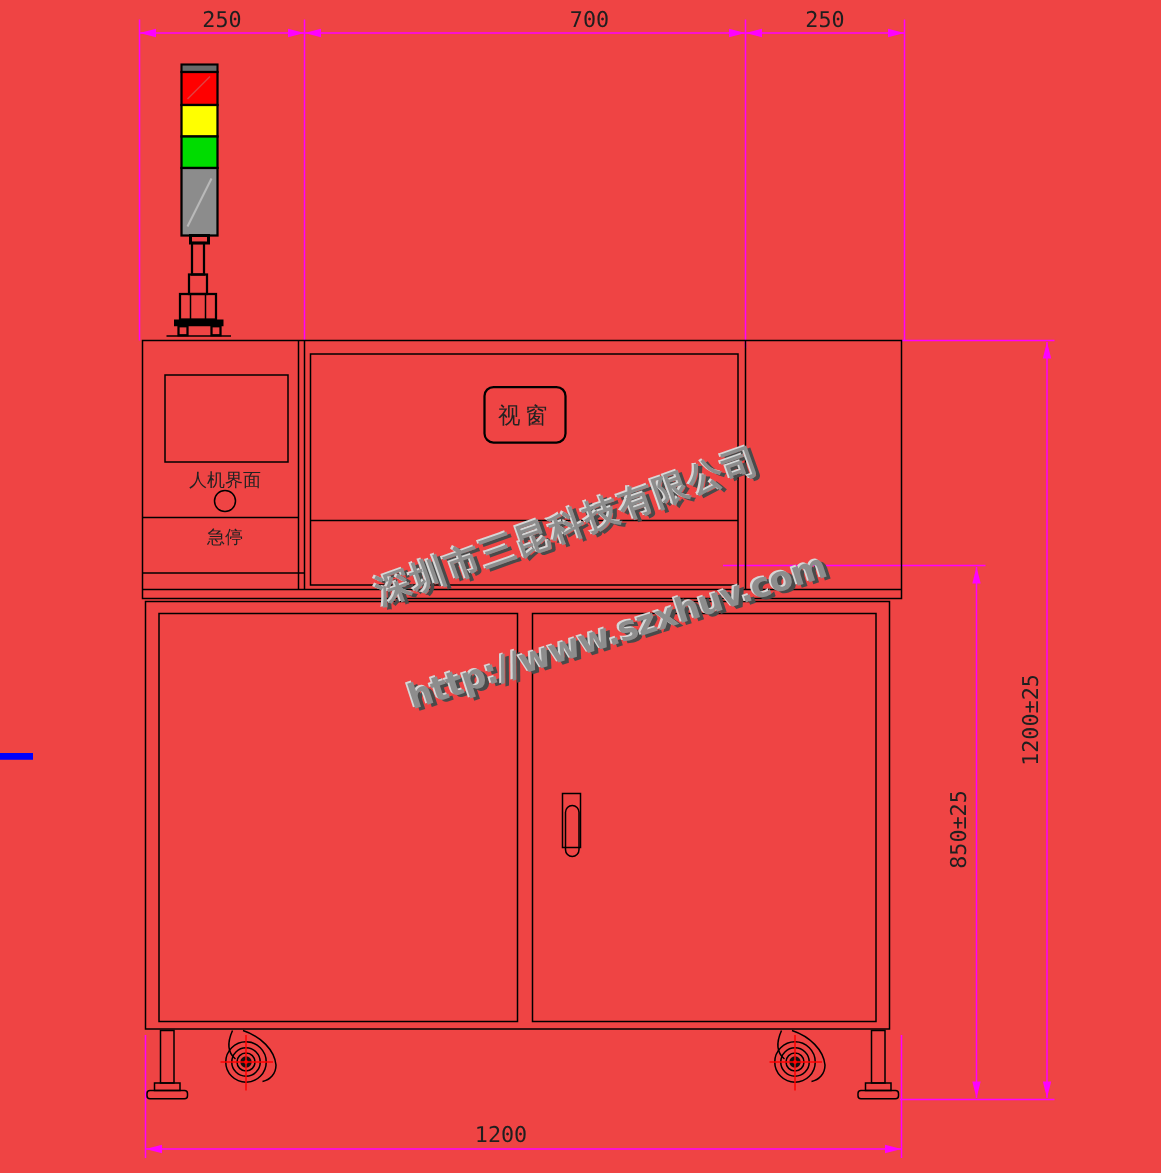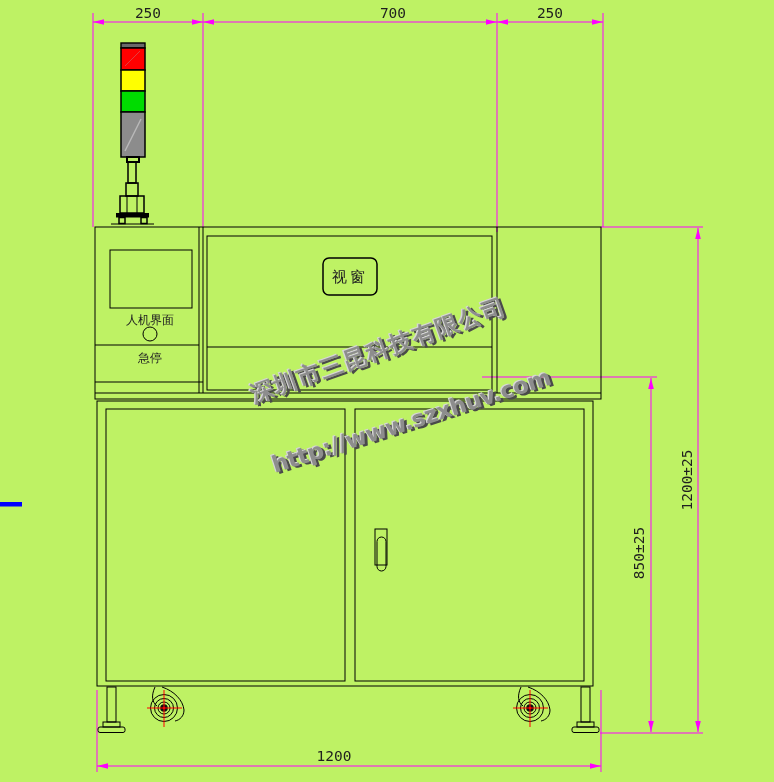--- a/index.html
+++ b/index.html
@@ -1,16 +1,16 @@
 <!DOCTYPE html>
 <html><head>
 <meta charset="utf-8">
 <style>
   html,body{margin:0;padding:0;background:#ffffff;}
-  #canvas{position:relative;width:774px;height:782px;background:#bef264;overflow:hidden;
+  #canvas{position:relative;width:774px;height:782px;background:#ef4444;overflow:hidden;
           font-family:"DejaVu Sans",sans-serif;}
   svg{display:block;}
   
   .blk{stroke:#000;fill:none;stroke-width:1;}
   .blk15{stroke:#000;fill:none;stroke-width:1.5;}
   .blk2{stroke:#000;fill:none;stroke-width:2;}
   .dim{stroke:#FF00FF;fill:none;stroke-width:1;}
   .dimfill{fill:#FF00FF;stroke:none;}
   .dimtxt{fill:#1f1f1f;font-family:"DejaVu Sans Mono",monospace;font-size:14.5px;}
   .cadtxt{fill:#222;font-family:"DejaVu Sans",sans-serif;}

